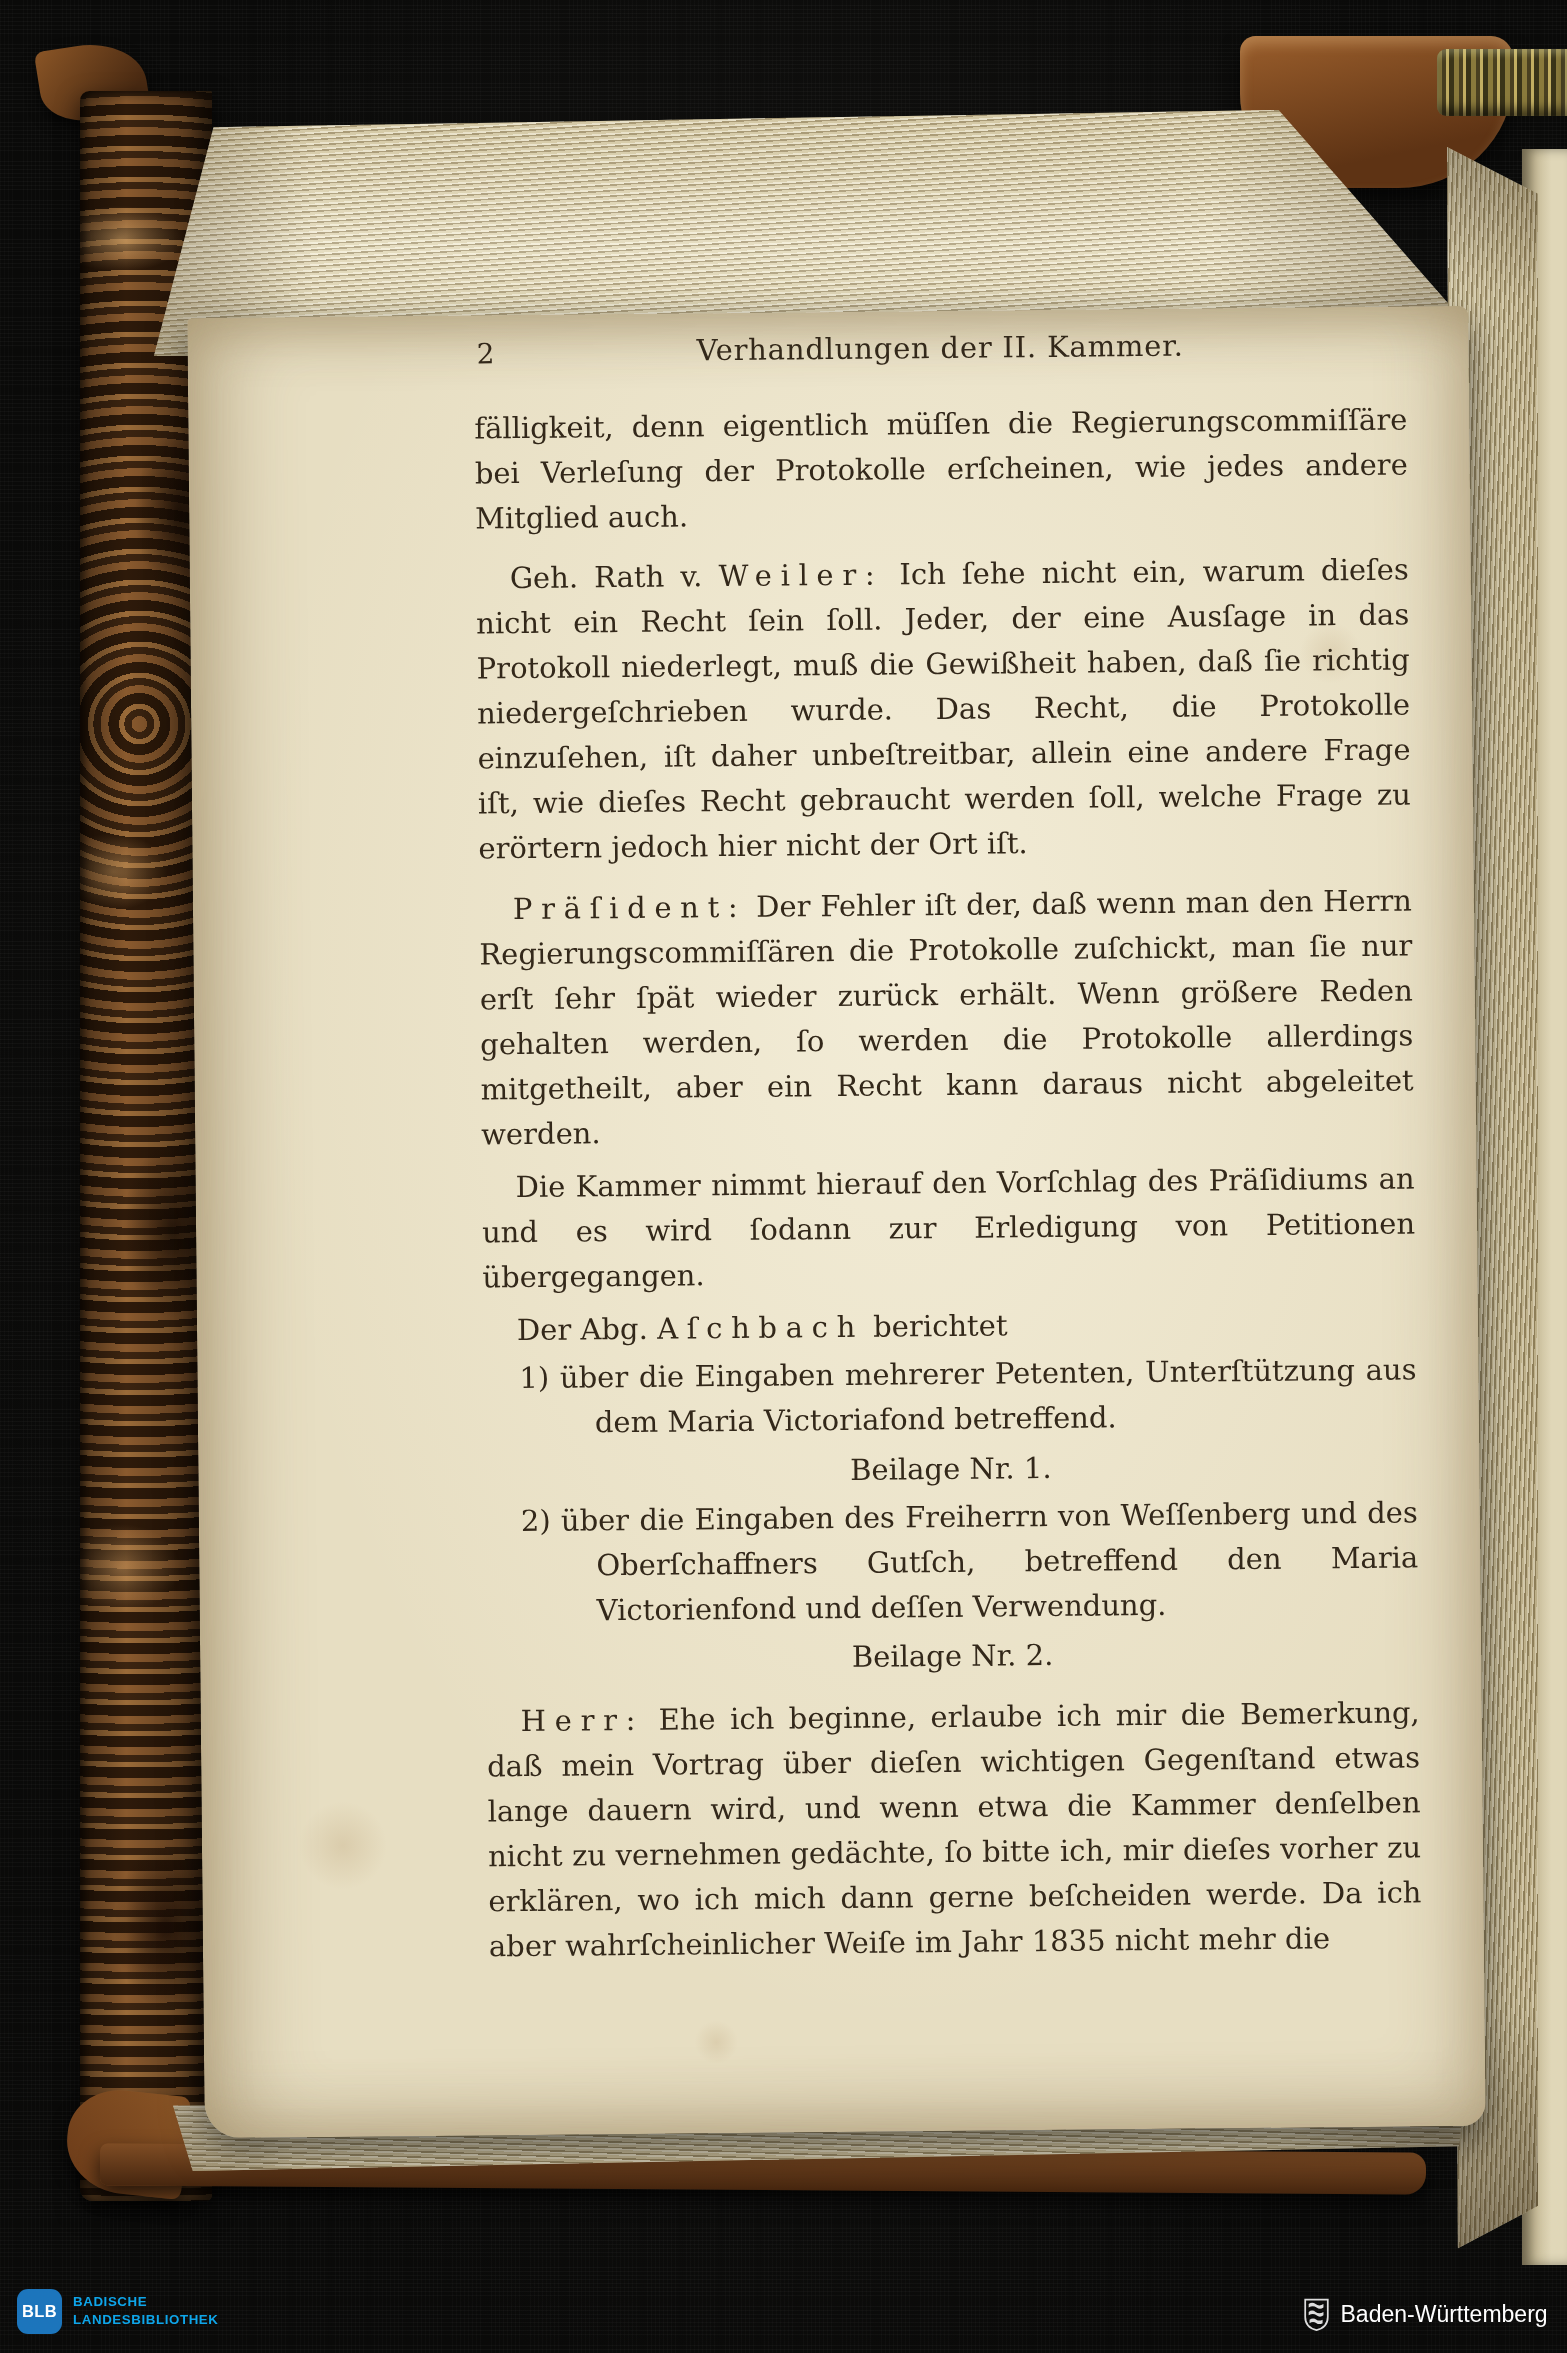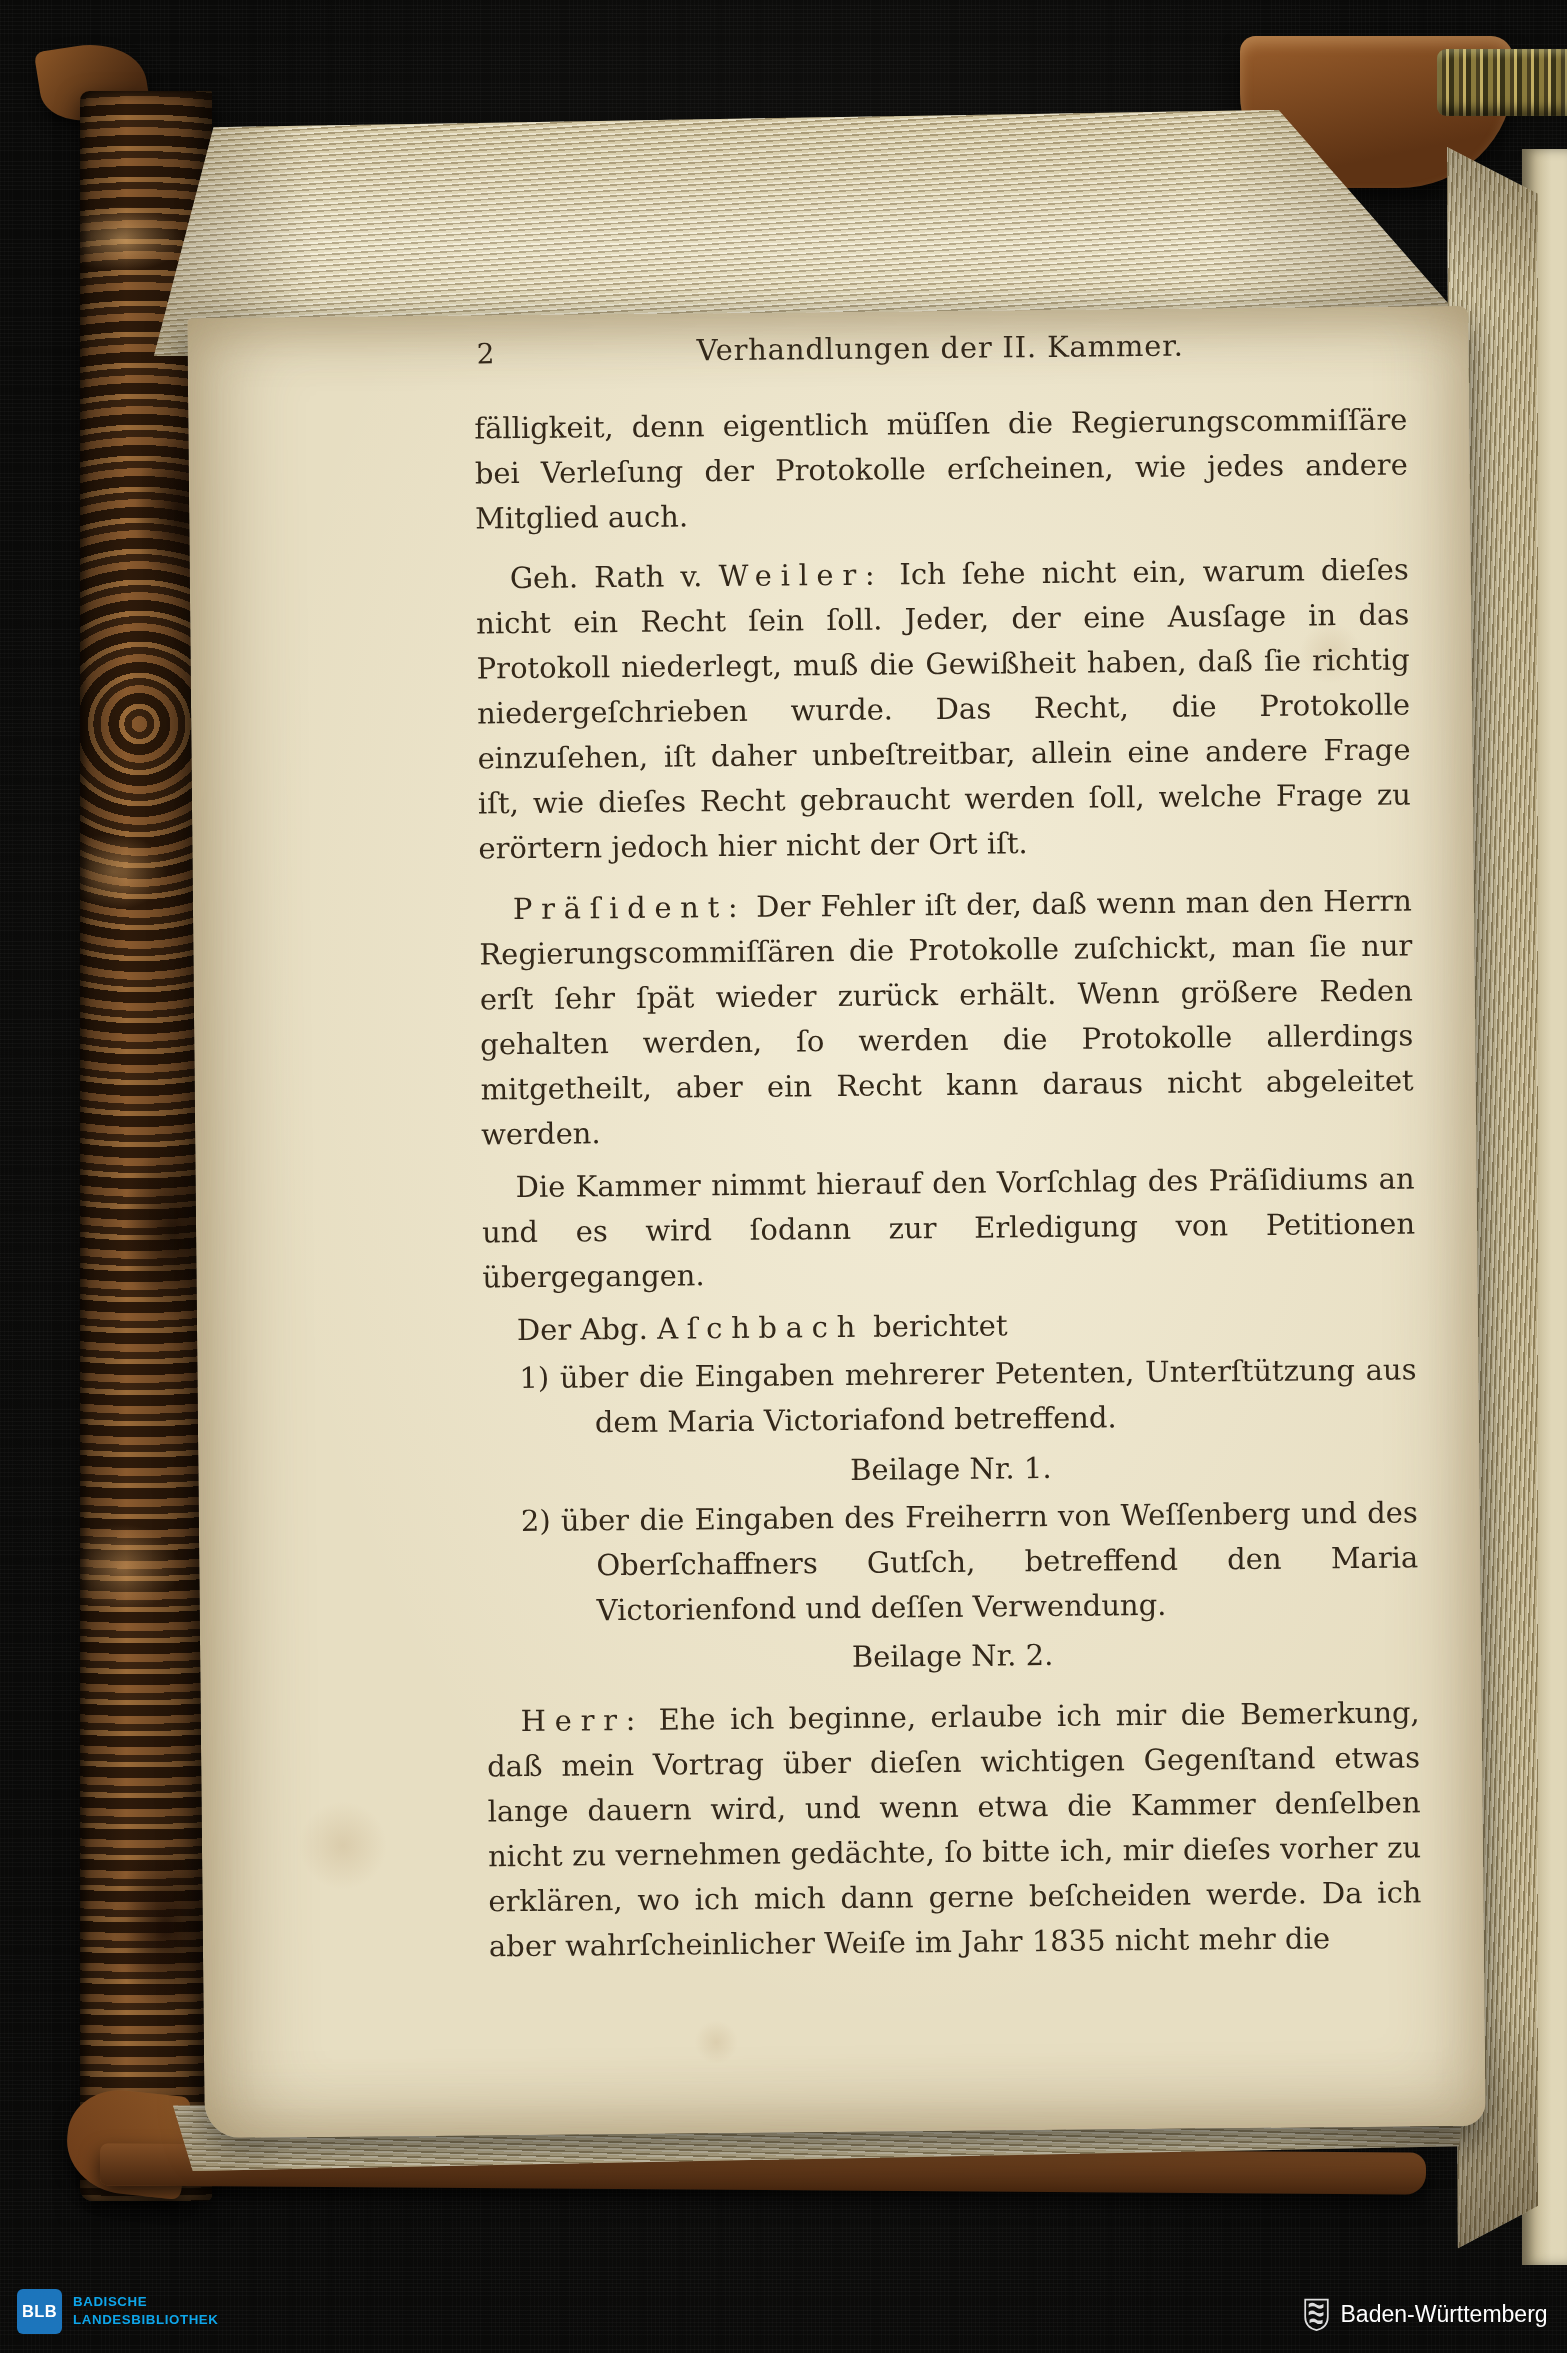--- a/index.html
+++ b/index.html
@@ -143,21 +143,21 @@
   .sperr{ letter-spacing:.3em; }
   .hang{ padding-left:111px; text-indent:-75px; margin-top:3.1px !important; }
   .center{ text-align:center !important; text-indent:0; margin-top:4.7px !important; }
 
   
   .footer{ position:absolute; left:0; right:0; bottom:0; height:83px; font-family:"Liberation Sans", sans-serif; }
   .blb{ position:absolute; left:17px; bottom:20.4px; display:flex; align-items:center; gap:11px; }
   .blb-badge{
     width:45px; height:45px; background:var(--blb-blue,#1c75bc); color:#fff;
     font-weight:bold; font-size:16.5px; display:flex; align-items:center; justify-content:center;
-    border-radius:6px; letter-spacing:0.4px;
+    border-radius:11px; letter-spacing:0.4px;
   }
   .blb-name{ color:#0ea5e9; font-weight:bold; font-size:13.3px; line-height:1.35; letter-spacing:0.6px; }
   .bw{ position:absolute; right:20.4px; bottom:23.5px; display:flex; align-items:center; gap:11px; color:#fff; font-size:23px; }
   .bw svg{ display:block; }
 </style>
 </head>
 <body>
 
 <div class="scene">
   <div class="cloth"></div>

